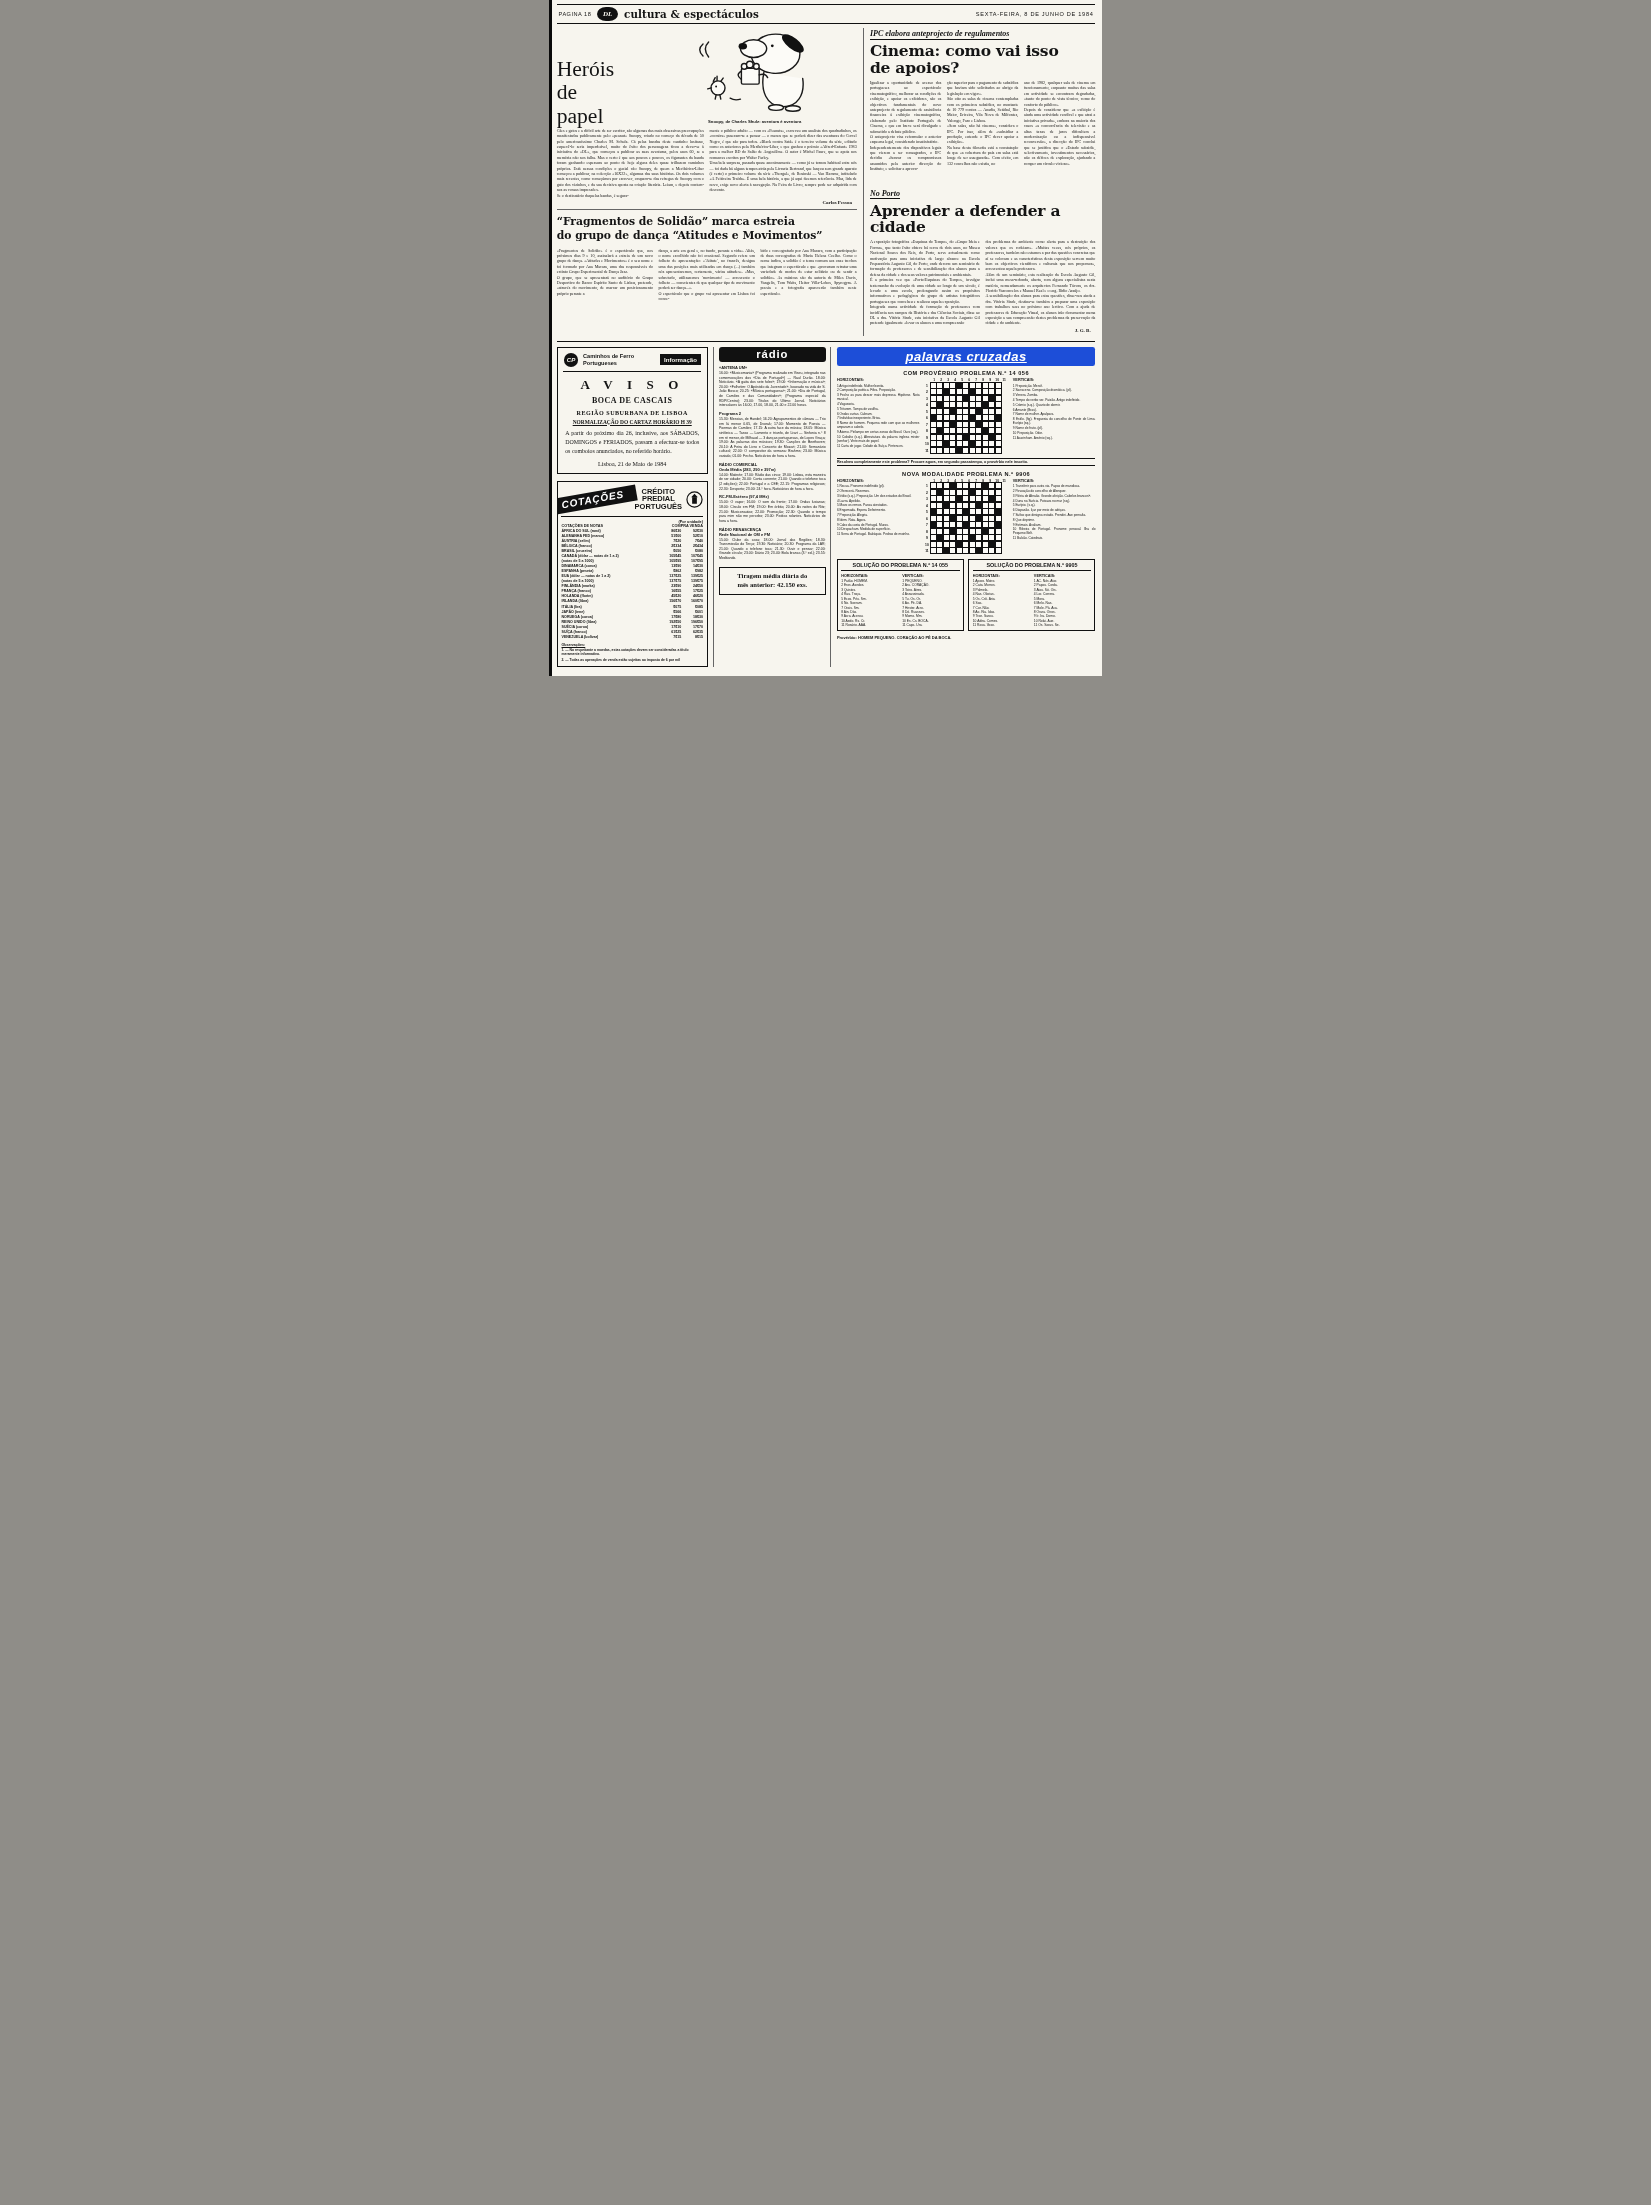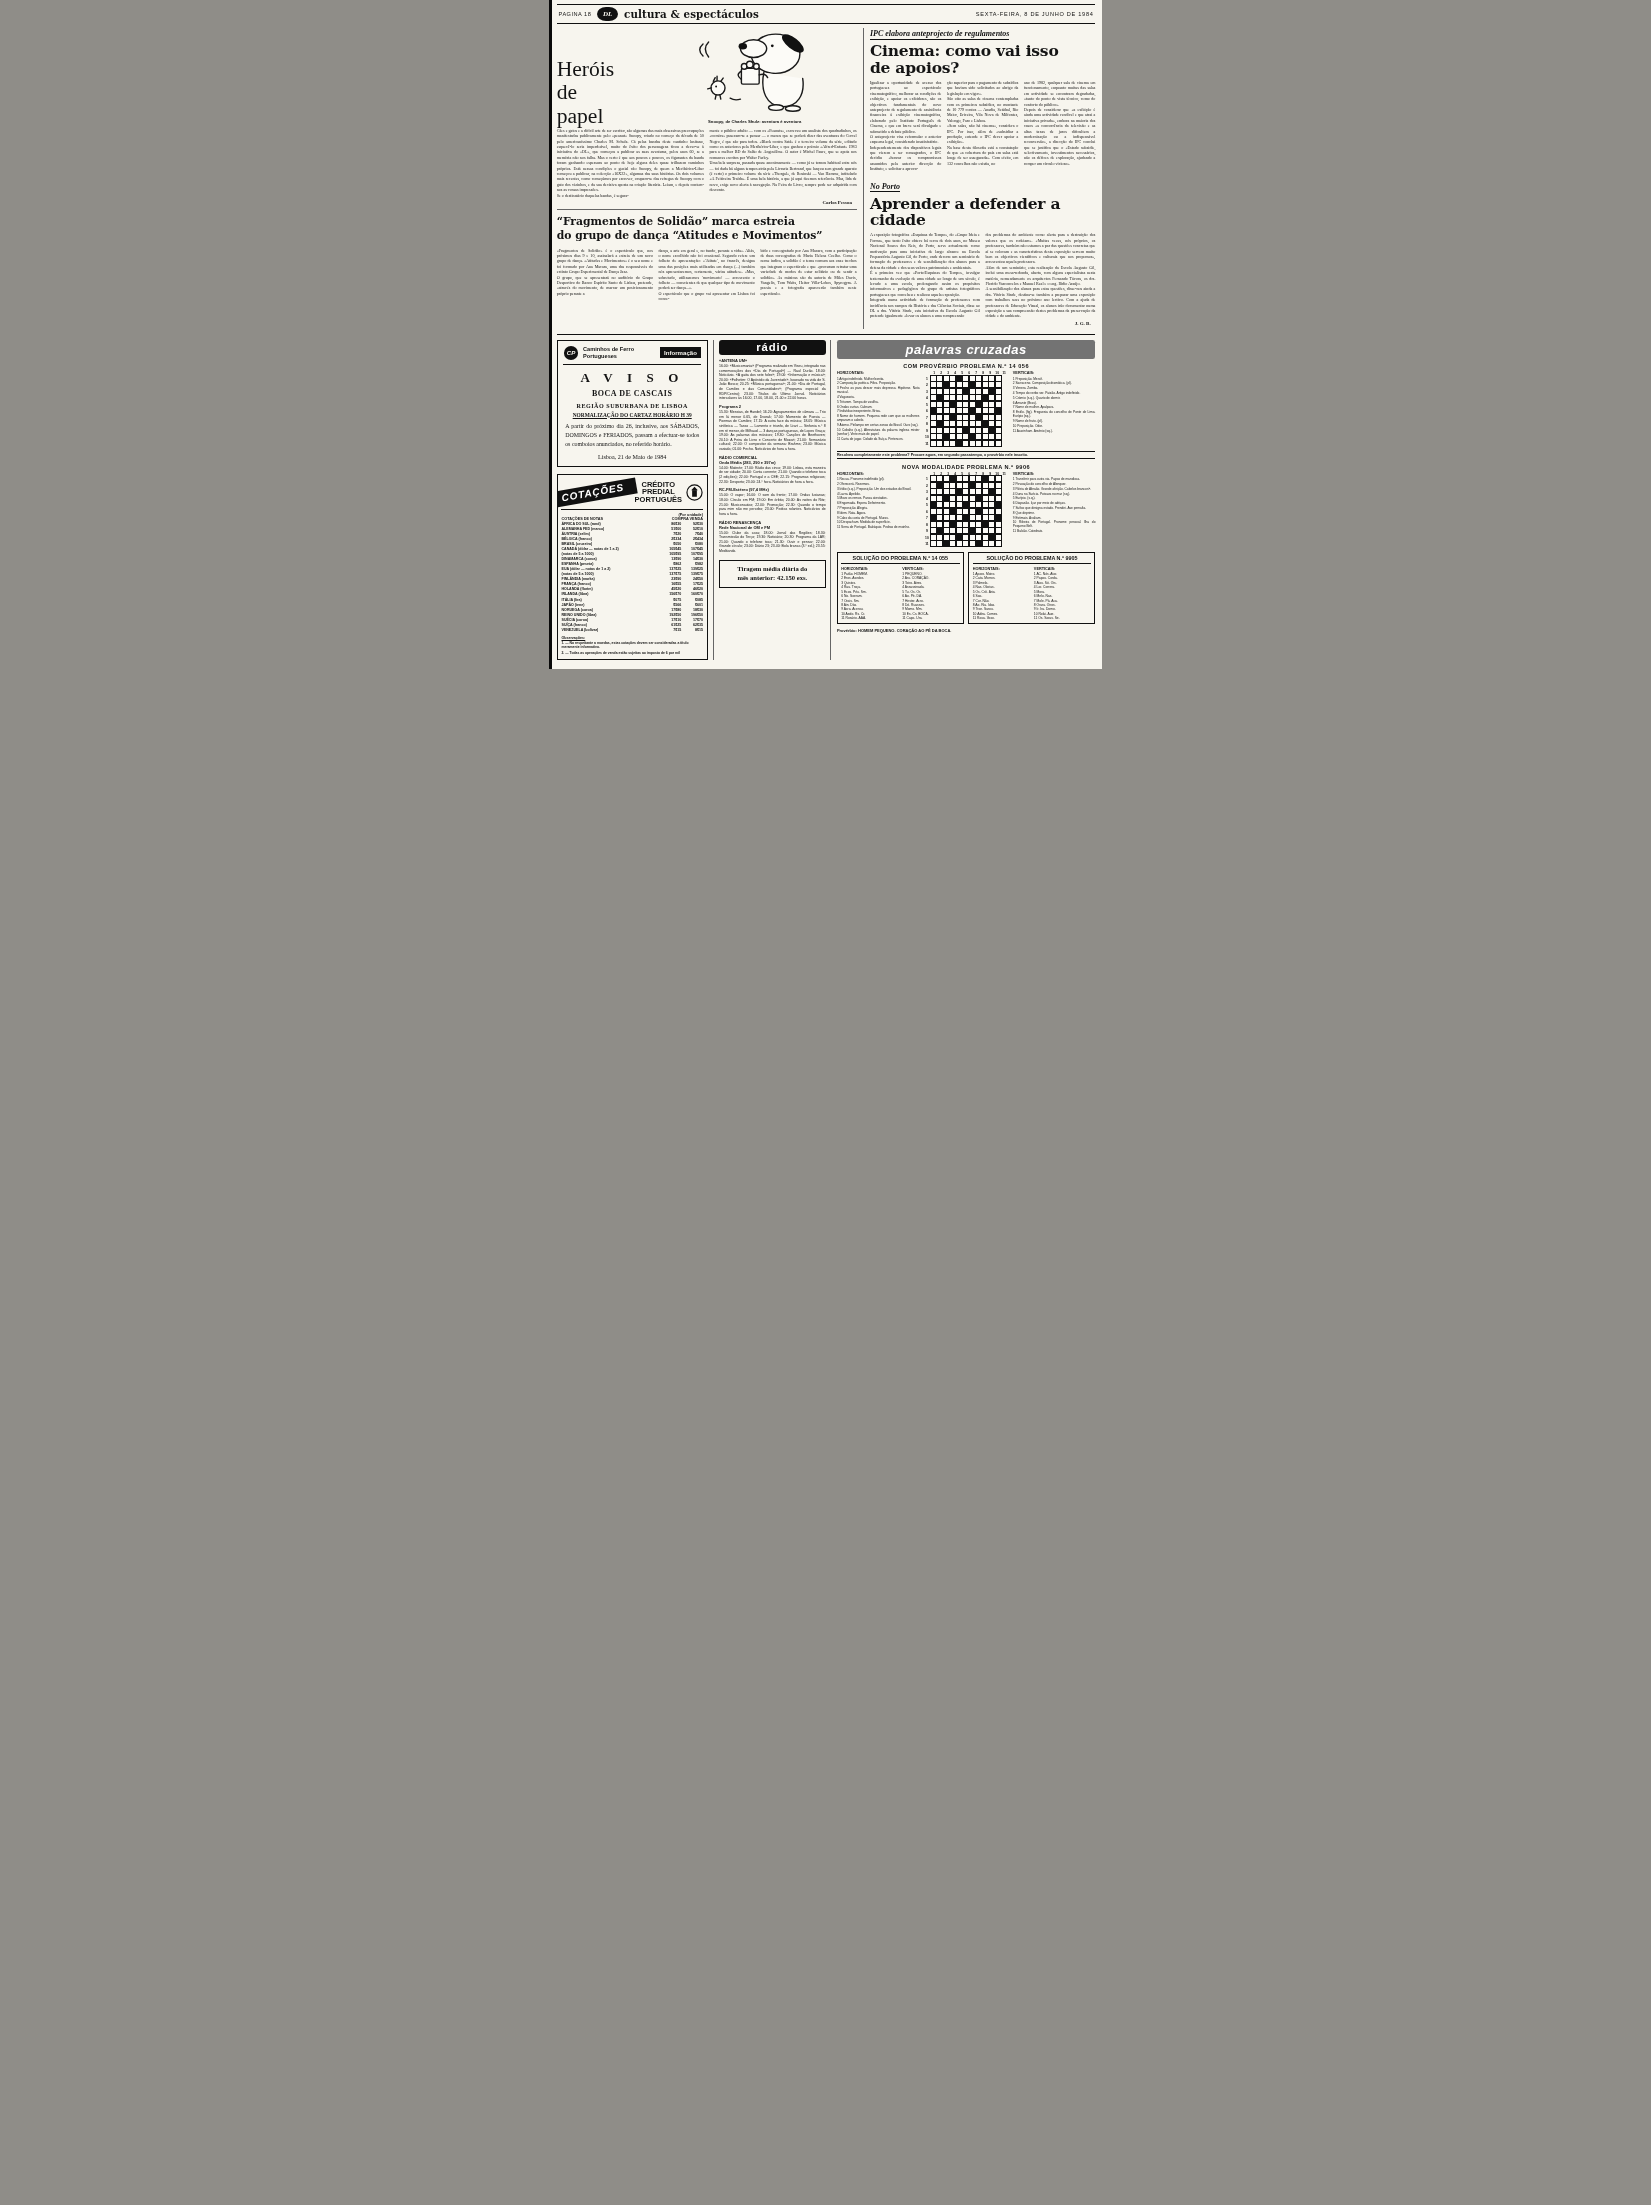--- a/index.html
+++ b/index.html
@@ -56,21 +56,21 @@
   .cot-name { flex:1; font:bold 3.6px/1.4 "Liberation Sans",sans-serif; }
   .cot-val { width:21.6px; text-align:right; font:bold 3.6px/1.4 "Liberation Sans",sans-serif; }
   .obs-title { font:bold 3.6px "Liberation Sans",sans-serif; margin-top:3.3px; text-decoration:underline; }
   .obs-item { font:bold 3.4px/1.3 "Liberation Sans",sans-serif; margin-top:0.9px; }
 
   .radio-banner { background:#111; color:#fff; text-align:center; font:bold 11.3px "Liberation Sans",sans-serif; padding:1.4px 0; letter-spacing:0.9px; border-radius:3px; }
   .radio-heading { font:bold 4px "Liberation Sans",sans-serif; margin:3.3px 0 0.9px; white-space:pre-line; }
   .radio-body { font:3.5px/1.32 "Liberation Sans",sans-serif; text-align:justify; }
   .tiragem { border:1.4px solid #111; padding:4.2px 3.8px; text-align:center; font:bold 6.6px/1.35 "Liberation Serif",serif; margin-top:6.6px; white-space:pre-line; }
 
-  .pc-banner { background:#737373; color:#fff; text-align:center; font:italic bold 13px "Liberation Sans",sans-serif; padding:1.9px 0; border-radius:2.3px; letter-spacing:0.5px; }
+  .pc-banner { background:#1d4ed8; color:#fff; text-align:center; font:italic bold 13px "Liberation Sans",sans-serif; padding:1.9px 0; border-radius:2.3px; letter-spacing:0.5px;text-decoration:underline; }
   .puzzle-heading { text-align:center; font:bold 5.6px "Liberation Sans",sans-serif; margin:4.2px 0 2.3px; letter-spacing:0.5px; }
   .puzzle { display:flex; gap:4.2px; }
   .clues { flex:1.05; }
   .clues-label { font:bold 3.8px "Liberation Sans",sans-serif; margin-bottom:1.4px; }
   .clue { font:3.2px/1.28 "Liberation Sans",sans-serif; margin-bottom:0.7px; text-align:justify; }
   .cw { width:85px; }
   .cw-colnums { display:flex; margin-left:7px; }
   .cw-num { width:7px; text-align:center; font:bold 3.3px "Liberation Sans",sans-serif; }
   .cw-row { display:flex; align-items:center; }
   .cw-rnum { width:6.6px; text-align:center; font:bold 3.3px "Liberation Sans",sans-serif; }
@@ -172,21 +172,21 @@
 Independentemente dos dispositivos legais que vierem a ser consagrados, o IPC decidiu «honrar os compromissos assumidos pela anterior direcção do Instituto, e solicitar a aprova-</div>
           <div class="bodycol">ção superior para o pagamento de subsídios que haviam sido solicitados ao abrigo da legislação em vigor».
 São oito as salas de cinema contempladas com os primeiros subsídios, no montante de 10 779 contos — Anadia, Setúbal, Rio Maior, Ericeira, Vila Nova de Milfontes, Valongo, Faro e Lisboa.
 «Sem salas, não há cinema», considera o IPC. Por isso, além de «subsidiar a produção, entende o IPC dever apoiar a exibição».
 Na base desta filosofia está a constatação de que «a cobertura do país em salas está longe de ser assegurada». Com efeito, em 132 concelhos não existia, no</div>
           <div class="bodycol">ano de 1982, qualquer sala de cinema em funcionamento, enquanto muitas das salas em actividade se encontram degradadas, «tanto do ponto de vista técnico, como do conforto do público».
 Depois de considerar que «a exibição é ainda uma actividade rendível e que atrai a iniciativa privada», embora na maioria dos casos «a concorrência da televisão e as altas taxas de juros dificultem a modernização ou a indispensável reconversão», a direcção do IPC conclui que se justifica que o «Estado subsidie, selectivamente, investimentos necessários, não os défices de exploração, ajudando a romper um círculo vicioso».</div>
         </div>
       </article>
 
-      <article style="margin-top:9px;">
+      <article style="margin-top:16px;">
         <div class="kicker">No Porto</div>
         <h1 class="headline-lg">Aprender a defender a cidade</h1>
         <div class="cols">
           <div class="bodycol">A exposição fotográfica «Esquinas do Tempo», do «Grupo Ideia e Forma», que tanto êxito obteve há cerca de dois anos, no Museu Nacional Soares dos Reis, do Porto, serve actualmente como motivação para uma iniciativa de largo alcance na Escola Preparatória Augusto Gil, do Porto, onde decorre um seminário de formação de professores e de sensibilização dos alunos para a defesa da cidade e dos seus valores patrimoniais e ambientais.
 É a primeira vez que «Porto/Esquinas do Tempo», invulgar testemunho da evolução de uma cidade ao longo de um século, é levado a uma escola, prolongando assim os propósitos informativos e pedagógicos do grupo de artistas fotográficos portugueses que concebeu e realizou aquela exposição.
 Integrada numa actividade de formação de professores com incidência nos campos da História e das Ciências Sociais, disse ao DL a dra. Vitória Sinde, esta iniciativa da Escola Augusto Gil pretende igualmente «levar os alunos a uma compreensão</div>
           <div class="bodycol">dos problemas do ambiente como alerta para a destruição dos valores que os rodeiam». «Muitas vezes, nós próprios, os professores, também não estamos a par das questões concretas que aí se colocam e as características desta exposição servem muito bem os objectivos científicos e culturais que nos propomos», acrescentou aquela professora.
 Além de um seminário, esta realização da Escola Augusto Gil, inclui uma mesa-redonda, aberta, com alguns especialistas nesta matéria, nomeadamente os arquitectos Fernando Távora, os drs. Florido Vasconcelos e Manuel Real e o eng. Ilídio Araújo.
 A sensibilização dos alunos para estas questões, disse-nos ainda a dra. Vitória Sinde, destina-se também a preparar uma exposição com trabalhos seus no próximo ano lectivo. Com a ajuda de professores de Educação Visual, os alunos irão documentar numa exposição a sua compreensão destes problemas da preservação da cidade e do ambiente.</div>
         </div>

